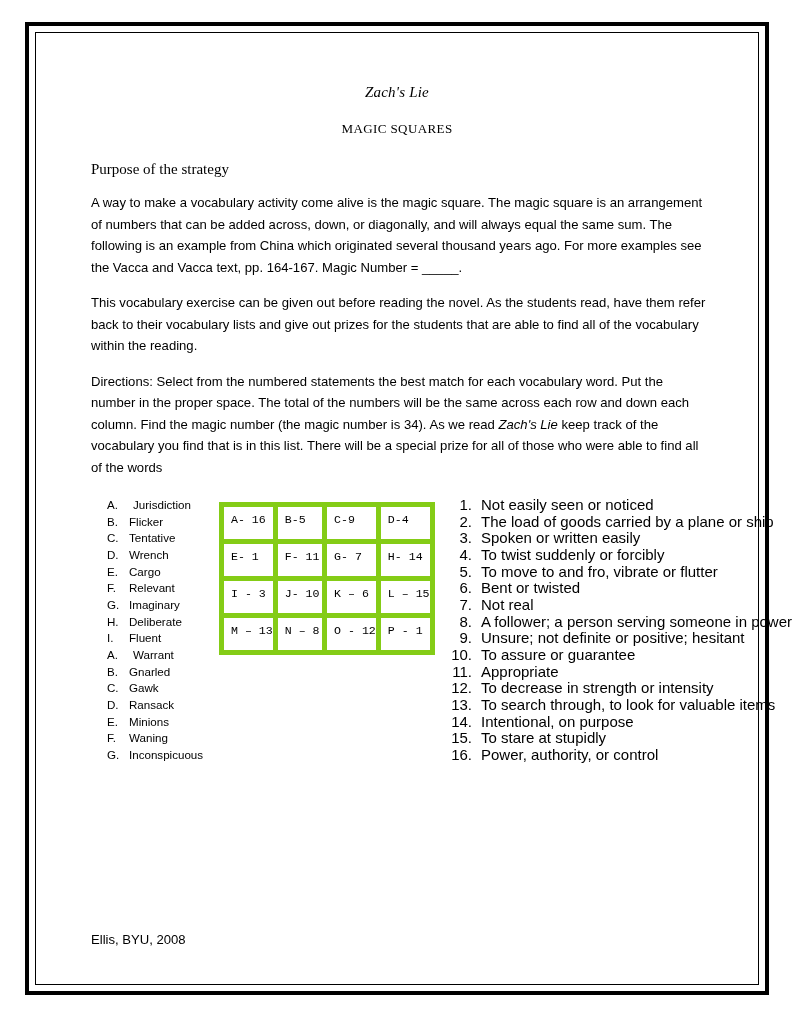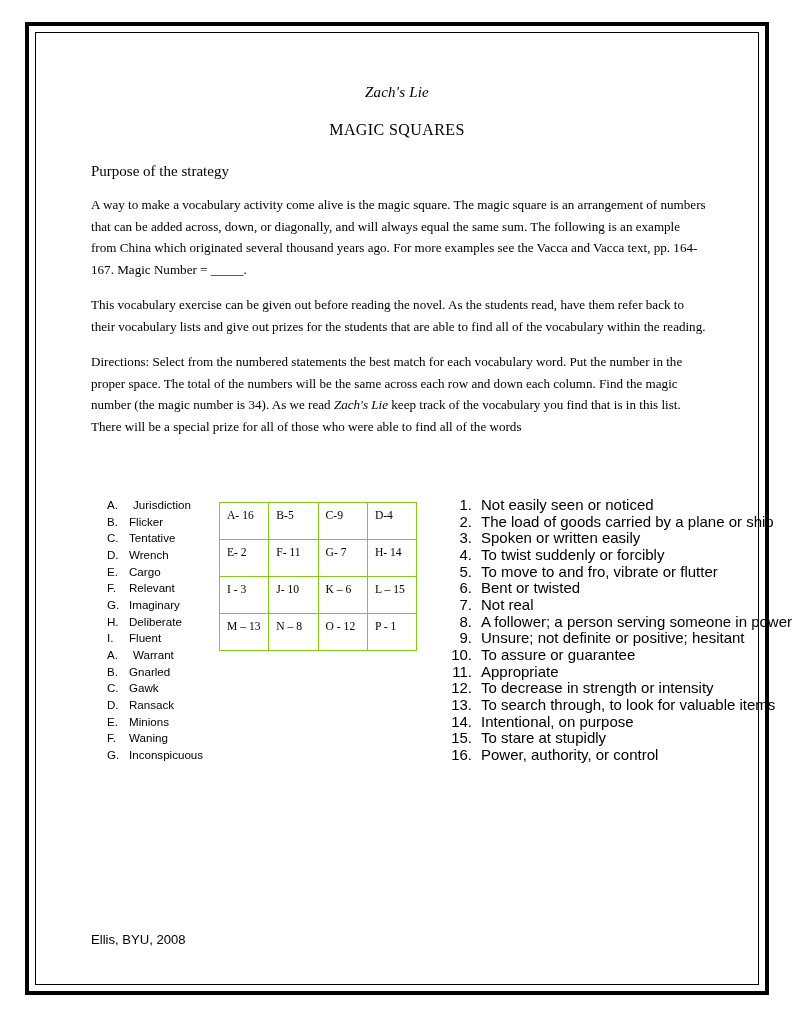--- a/index.html
+++ b/index.html
@@ -52,39 +52,39 @@
   .doc-title-italic {
     font-family: "Liberation Serif", serif;
     font-style: italic;
     font-size: 15px;
     text-align: center;
     margin: 40px 0 0 0;
     letter-spacing: 0.2px;
   }
   .doc-title-main {
     font-family: "Liberation Serif", serif;
-    font-size: 16px;
+    font-size: 13px;
     text-align: center;
     margin: 20px 0 0 0;
     letter-spacing: 0.4px;
   }
 
   
   .section-heading {
     font-family: "Liberation Serif", serif;
     font-size: 15px;
     margin: 24px 0 0 44px;
   }
   .section-heading.tight {
     margin-top: 22px;
   }
 
   
   .body-para {
-    font-family: Liberation Serif, serif;
+    font-family: Liberation Sans, sans-serif;
     font-size: 13.1px;
     line-height: 21.5px;
     margin: 14px 0 0 44px;
     width: 617px;
     text-align: left;
   }
   .body-para em {
     font-style: italic;
   }
 
@@ -124,23 +124,23 @@
   #magic-square {
     position: absolute;
     left: 172px;
     top: 5px;
     border-collapse: collapse;
     table-layout: fixed;
   }
   #magic-square td {
     width: 49.3px;
     height: 37px;
-    border: 1px solid #84cc16;
+    border: 5px solid #84cc16;
     font-size: 11.6px;
-    font-family: Liberation Serif, serif;
+    font-family: Liberation Mono, monospace;
     vertical-align: top;
     padding: 6px 0 0 7px;
     box-sizing: border-box;
     white-space: nowrap;
   }
 
   
   #definitions-list {
     position: absolute;
     left: 398px;
@@ -213,21 +213,21 @@
 
     <table id="magic-square">
       <tbody>
           <tr>
             <td>A- 16</td>
             <td>B-5</td>
             <td>C-9</td>
             <td>D-4</td>
           </tr>
           <tr>
-            <td>E- 2</td>
+            <td>E- 1</td>
             <td>F- 11</td>
             <td>G- 7</td>
             <td>H- 14</td>
           </tr>
           <tr>
             <td>I - 3</td>
             <td>J- 10</td>
             <td>K – 6</td>
             <td>L – 15</td>
           </tr>

